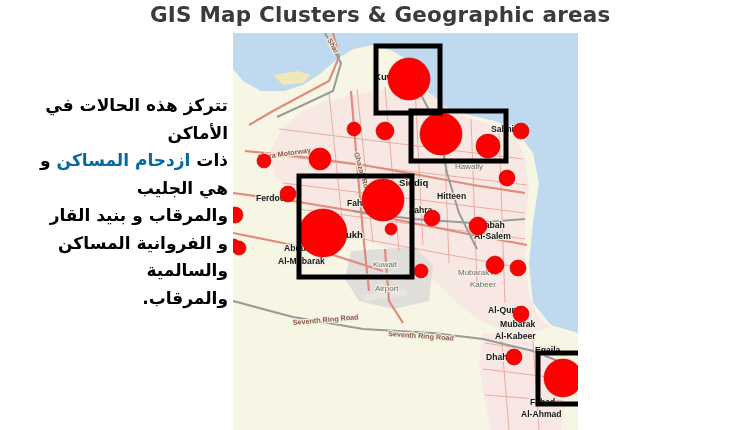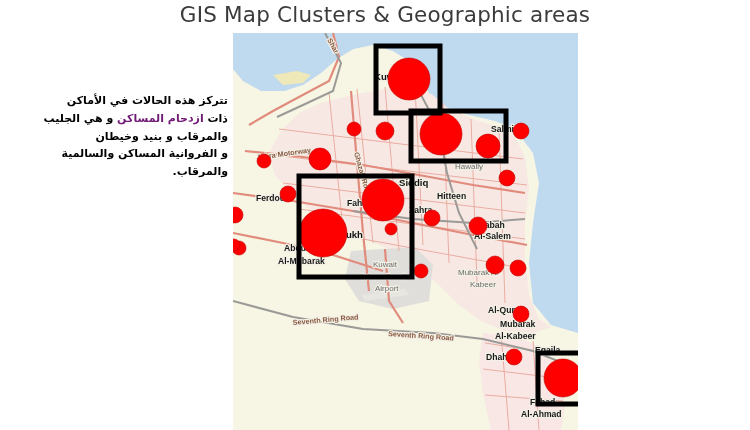--- a/index.html
+++ b/index.html
@@ -5,33 +5,33 @@
   html,body{margin:0;padding:0;}
   body{
     width:750px;height:430px;background:#ffffff;overflow:hidden;
     font-family:"Liberation Sans", sans-serif;position:relative;
   }
   #slide{position:absolute;inset:0;width:750px;height:430px;background:#fff;}
 
   
   #title{
     position:absolute;left:150px;top:2px;width:470px;height:30px;
-    text-align:center;font-size:21.5px;color:#3b3b3b;
-    font-family:"DejaVu Sans", sans-serif;font-weight:400;
+    text-align:left;font-size:21.5px;color:#3b3b3b;
+    font-family:"DejaVu Sans", sans-serif;font-weight:700;
     letter-spacing:.2px;white-space:nowrap;
   }
 
   
   #caption{
     position:absolute;left:14px;top:92px;width:214px;
     direction:rtl;text-align:right;unicode-bidi:embed;
     font-family:"DejaVu Sans", sans-serif;
-    font-size:11px;font-weight:bold;color:#000;line-height:1.62;
-  }
-  #caption .hl{color:#701a75;}
+    font-size:17px;font-weight:bold;color:#000;line-height:1.62;
+  }
+  #caption .hl{color:#0369a1;}
 
   
   #map{
     position:absolute;left:233px;top:33px;width:345px;height:397px;
     overflow:hidden;background:#bfd9ef;
   }
   #map svg{display:block;}
 
   .dot{fill:#fe0000;stroke:#c00000;stroke-width:.6;}
   .hlbox{fill:none;stroke:#000000;}
@@ -49,21 +49,21 @@
 </head>
 <body>
 
 <div id="slide">
 
   <div id="title">GIS Map Clusters &amp; Geographic areas</div>
 
   <div id="caption">
     <div>تتركز هذه الحالات في الأماكن</div>
     <div><span>ذات </span><span class="hl">ازدحام المساكن</span><span> و هي الجليب</span></div>
-    <div>والمرقاب و بنيد وخيطان</div>
+    <div>والمرقاب و بنيد القار</div>
     <div>و الفروانية المساكن والسالمية</div>
     <div>والمرقاب.</div>
   </div>
 
   <div id="map">
     <svg width="345" height="397" viewBox="0 0 345 397" xmlns="http://www.w3.org/2000/svg">
       <defs>
         <clipPath id="mapclip">
             <rect x="0" y="0" width="345" height="397"></rect>
           </clipPath>

